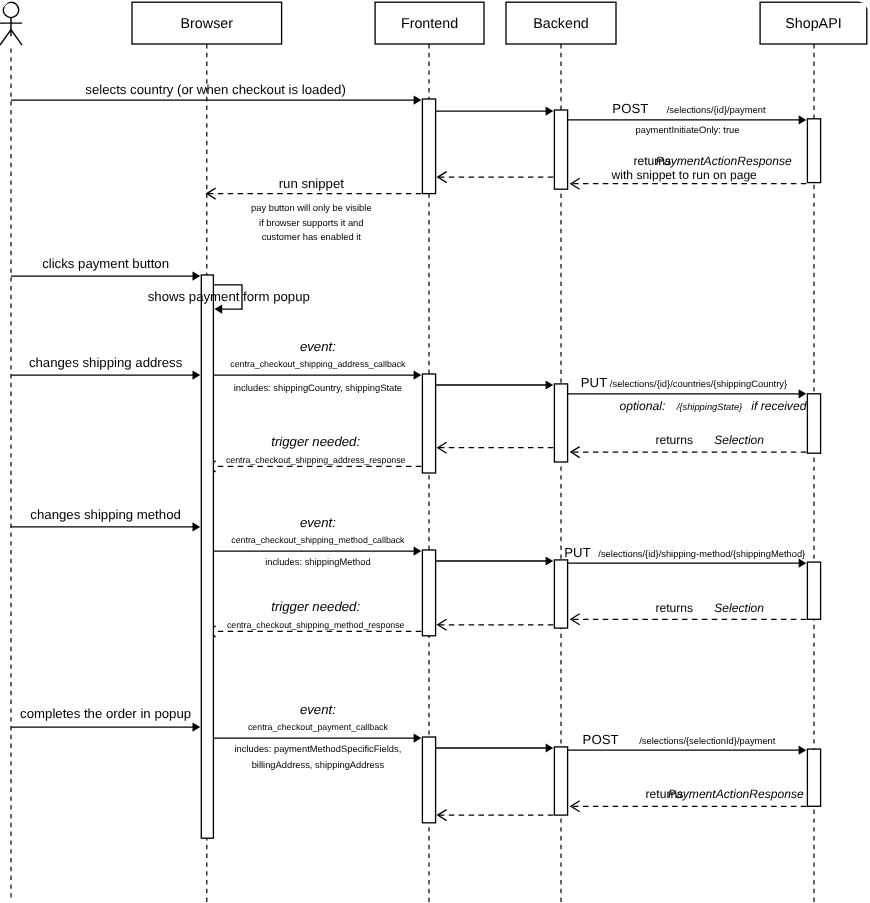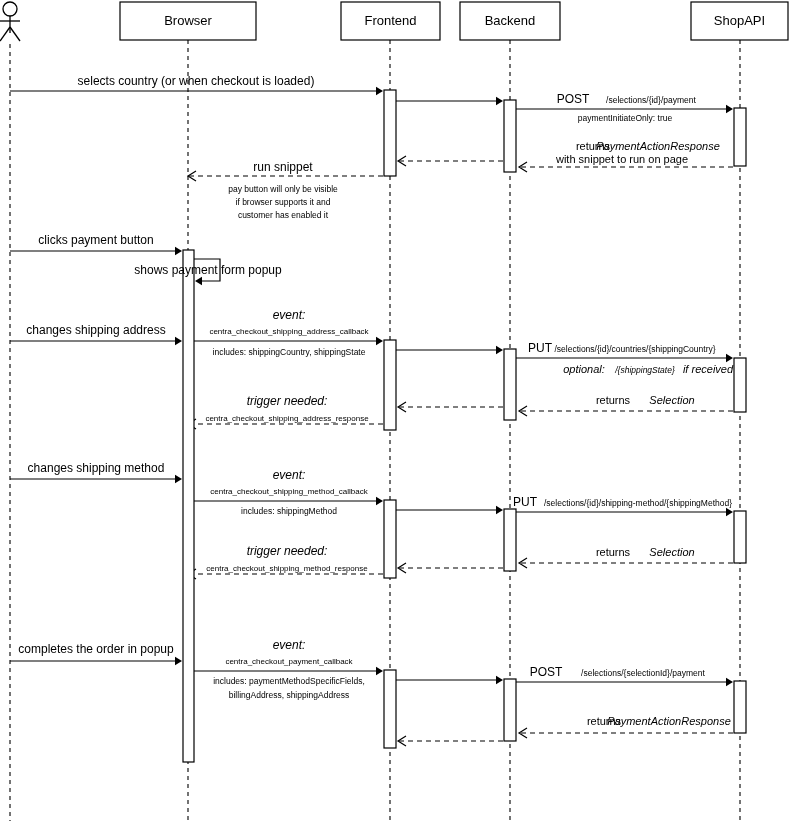--- a/index.html
+++ b/index.html
@@ -7,20 +7,21 @@
     padding: 0;
     background: #ffffff;
   }
   #diagram-root {
     position: relative;
     width: 791px;
     height: 821px;
     background: #ffffff;
     font-family: "Liberation Sans", sans-serif;
     overflow: hidden;
+    border-radius: 16px;
   }
   svg.seq {
     display: block;
     width: 791px;
     height: 821px;
     shape-rendering: geometricPrecision;
   }
   .lifeline-box {
     fill: #ffffff;
     stroke: #000000;

